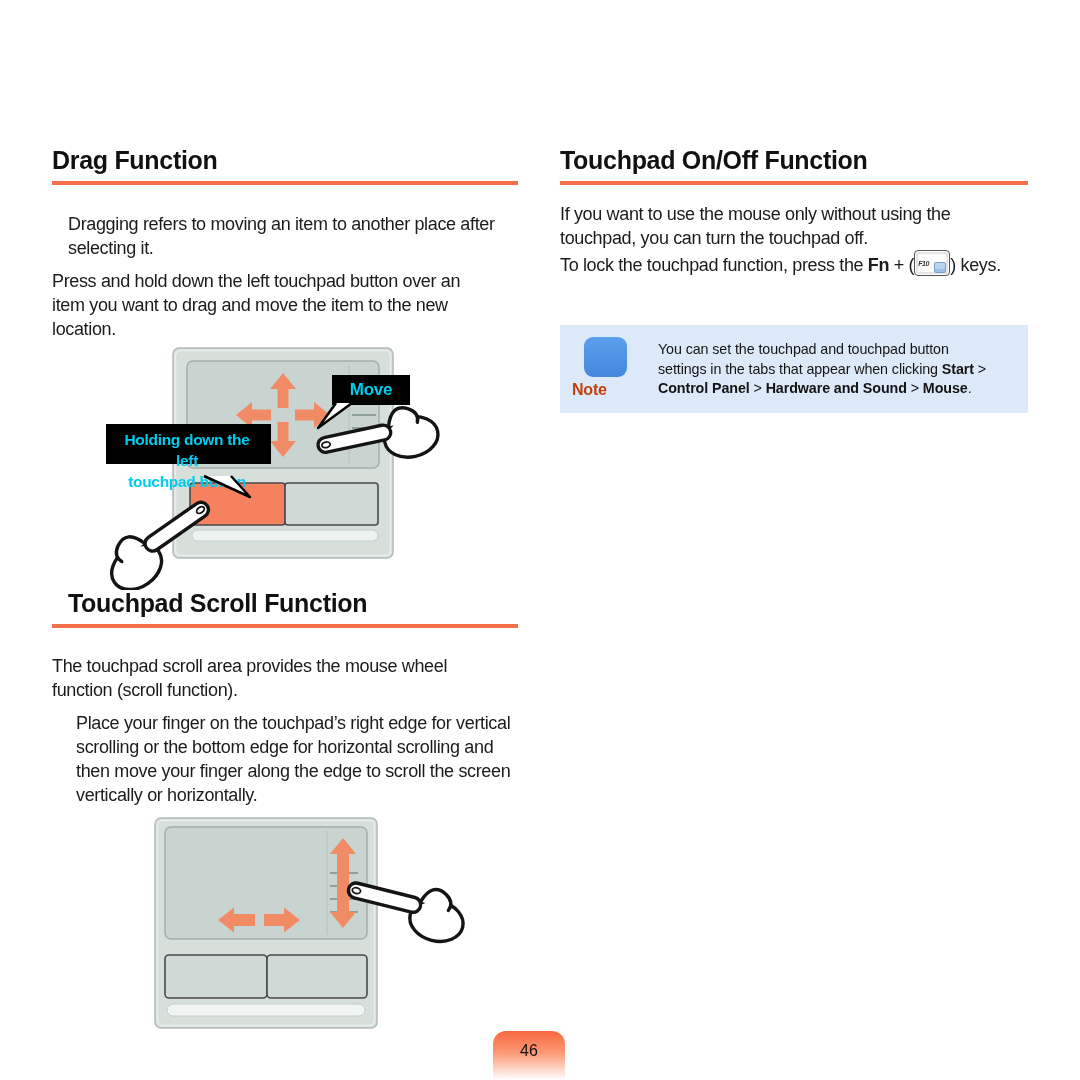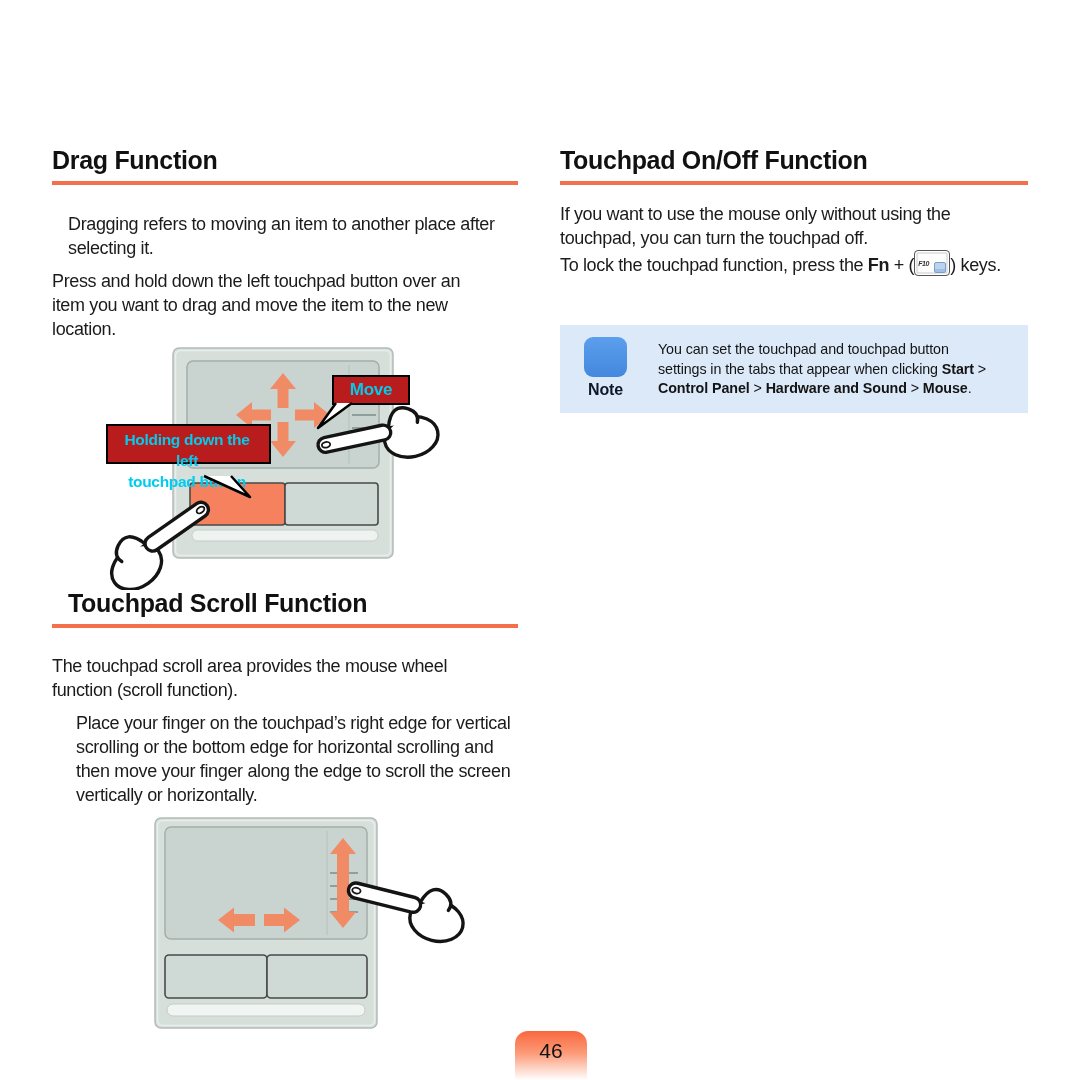--- a/index.html
+++ b/index.html
@@ -18,22 +18,22 @@
   .para-tight{line-height:23.5px;}
   
   .notebox{
     left:560px;top:325px;width:468px;height:88px;background:#dce9f8;
   }
   .note-icon{
     left:24px;top:12px;width:43px;height:40px;border-radius:9px;
     background:linear-gradient(180deg,#5b9fec,#4388dd);
   }
   .note-label{
-    left:12px;top:56px;width:67px;text-align:center;
-    font-size:16px;font-weight:bold;color:#0f172a;letter-spacing:-0.2px;
+    left:12px;top:56px;width:67px;
+    font-size:16px;font-weight:bold;color:#c2410c;letter-spacing:-0.2px;
   }
   .note-text{
     left:98px;top:15px;width:368px;font-size:14.3px;line-height:19.5px;color:#141414;
     letter-spacing:-0.1px;
   }
   
   .keycap{
     display:inline-block;position:relative;width:34px;height:24px;vertical-align:-5px;
     border:1.5px solid #555;border-radius:4px;background:#fdfdfd;
     box-shadow:inset 0 0 0 1.5px #fff, inset 0 0 0 2.5px #ccc;
@@ -42,37 +42,37 @@
     position:absolute;top:0.5px;left:3px;font-size:7px;font-style:italic;font-weight:bold;color:#333;
     letter-spacing:-0.5px;
   }
   .keycap-glyph{
     position:absolute;right:3px;bottom:2.5px;width:10px;height:9px;border:1px solid #7aa0d0;
     border-radius:2px;background:#bcd3ee;box-shadow:inset 0 -3px 0 #9fbfe6;
   }
   
   .fig{pointer-events:none;}
   .callout{
-    position:absolute;background:#b91c1c;border:2.5px solid #000;box-sizing:border-box;
+    position:absolute;background:#000000;border:2.5px solid #000;box-sizing:border-box;
     color:#00ccee;font-weight:bold;
   }
   .callout-move{
     left:232px;top:35px;width:78px;height:30px;font-size:17px;text-align:center;line-height:25px;
     letter-spacing:-0.2px;
   }
   .callout-hold{
     left:6px;top:84px;width:165px;height:40px;font-size:15.5px;line-height:21px;
     padding:3px 9px 0 6px;letter-spacing:-0.3px;text-align:center;
   }
   .tail-overlay{position:absolute;left:0;top:0;}
   
   .page-badge{
-    left:515px;top:1031px;width:72px;height:49px;border-radius:13px 13px 0 0;
+    left:493px;top:1031px;width:72px;height:49px;border-radius:13px 13px 0 0;
     background:linear-gradient(180deg,#f9683f 0%,#fc9a77 45%,#ffffff 100%);
-    text-align:center;font-size:21px;color:#111;line-height:40px;
+    text-align:center;font-size:16px;color:#111;line-height:40px;
   }
 </style>
 </head>
 <body>
 
 <div id="canvas">
 
   <div class="abs heading" style="left:52px;top:146px;">Drag Function</div>
   <div class="abs rule" style="left:52px;top:181px;width:466px;"></div>
 

